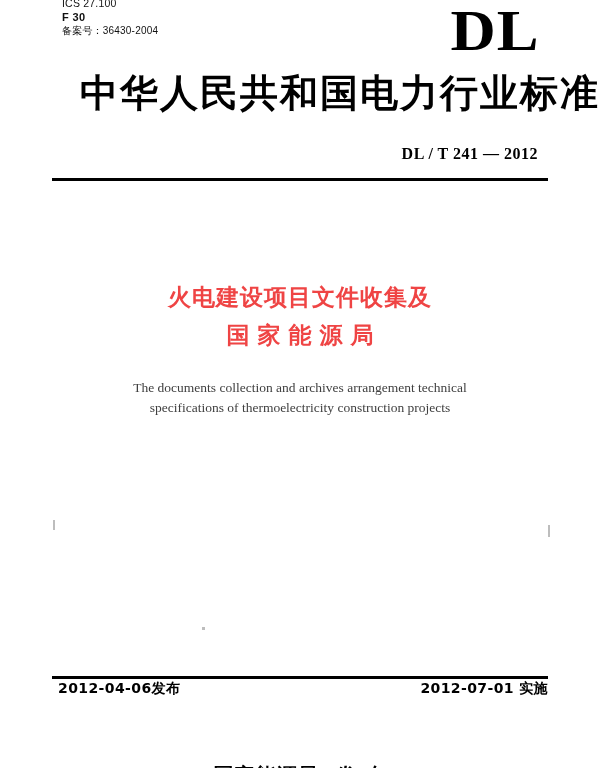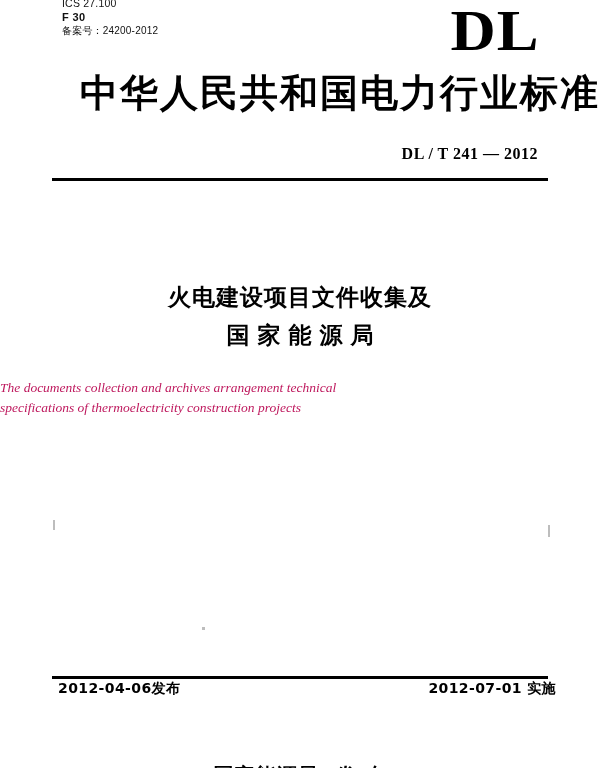--- a/index.html
+++ b/index.html
@@ -102,53 +102,53 @@
     right: 0;
     top: 278px;
     text-align: center;
   }
   .doc-title .line {
     font-family: "DejaVu Sans", "Liberation Sans", sans-serif;
     font-weight: bold;
     font-size: 23px;
     line-height: 38px;
     letter-spacing: 1px;
-    color: #000000;
+    color: #ef4444;
   }
   .doc-title .line2 {
     letter-spacing: 8px;
     padding-left: 8px;
   }
 
   .doc-title-en {
     position: absolute;
     left: 0;
     right: 0;
     top: 378px;
+    text-align: center;
     font-family: "Liberation Serif", serif;
     font-size: 13.5px;
     line-height: 20px;
-    color: #be185d;
-    font-style: italic;
+    color: #404040;
   }
 
   
   .issue-date {
     position: absolute;
     left: 58px;
     top: 680px;
     font-family: "DejaVu Sans", "Liberation Sans", sans-serif;
     font-weight: bold;
     font-size: 14px;
     letter-spacing: 0.4px;
     text-align: right;
   }
   .effective-date {
     position: absolute;
-    right: 44px;
+    right: 52px;
     top: 680px;
     font-family: "DejaVu Sans", "Liberation Sans", sans-serif;
     font-weight: bold;
     font-size: 14px;
     letter-spacing: 0.4px;
   }
 
   .issuer {
     position: absolute;
     left: 0;
@@ -169,21 +169,21 @@
   }
 </style>
 </head>
 <body>
 
 <div class="page">
 
   <div class="meta">
     <div class="ics">ICS 27.100</div>
     <div class="f20">F 30</div>
-    <div class="record">备案号：24200-2012</div>
+    <div class="record">备案号：36430-2004</div>
   </div>
 
   <div class="dl-logo">DL</div>
 
   <div class="std-title">中华人民共和国电力行业标准</div>
 
   <div class="std-number">DL / T 241 — 2012</div>
 
   <div class="rule-top"></div>
 

